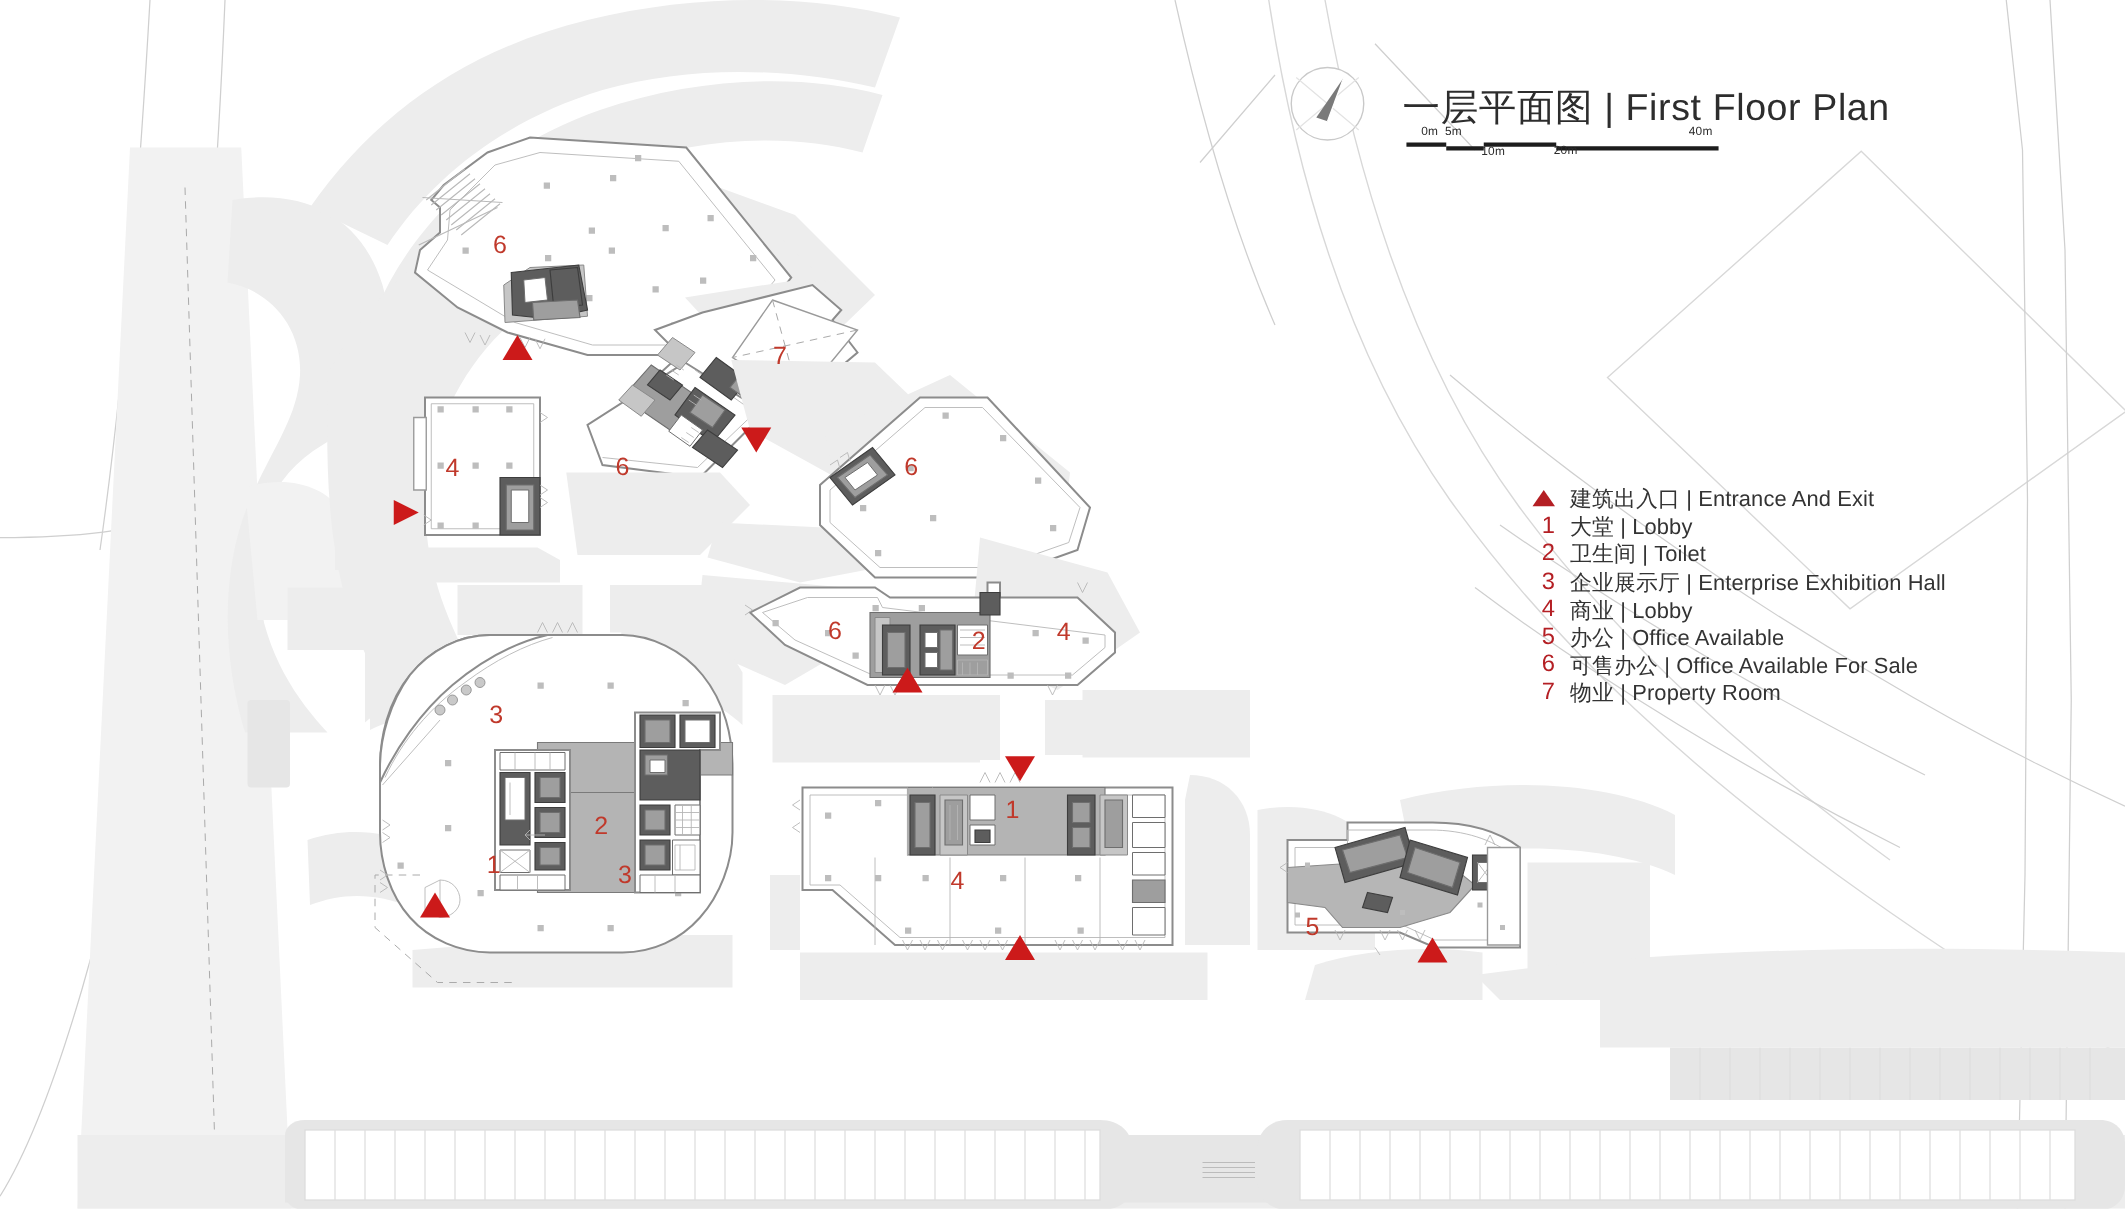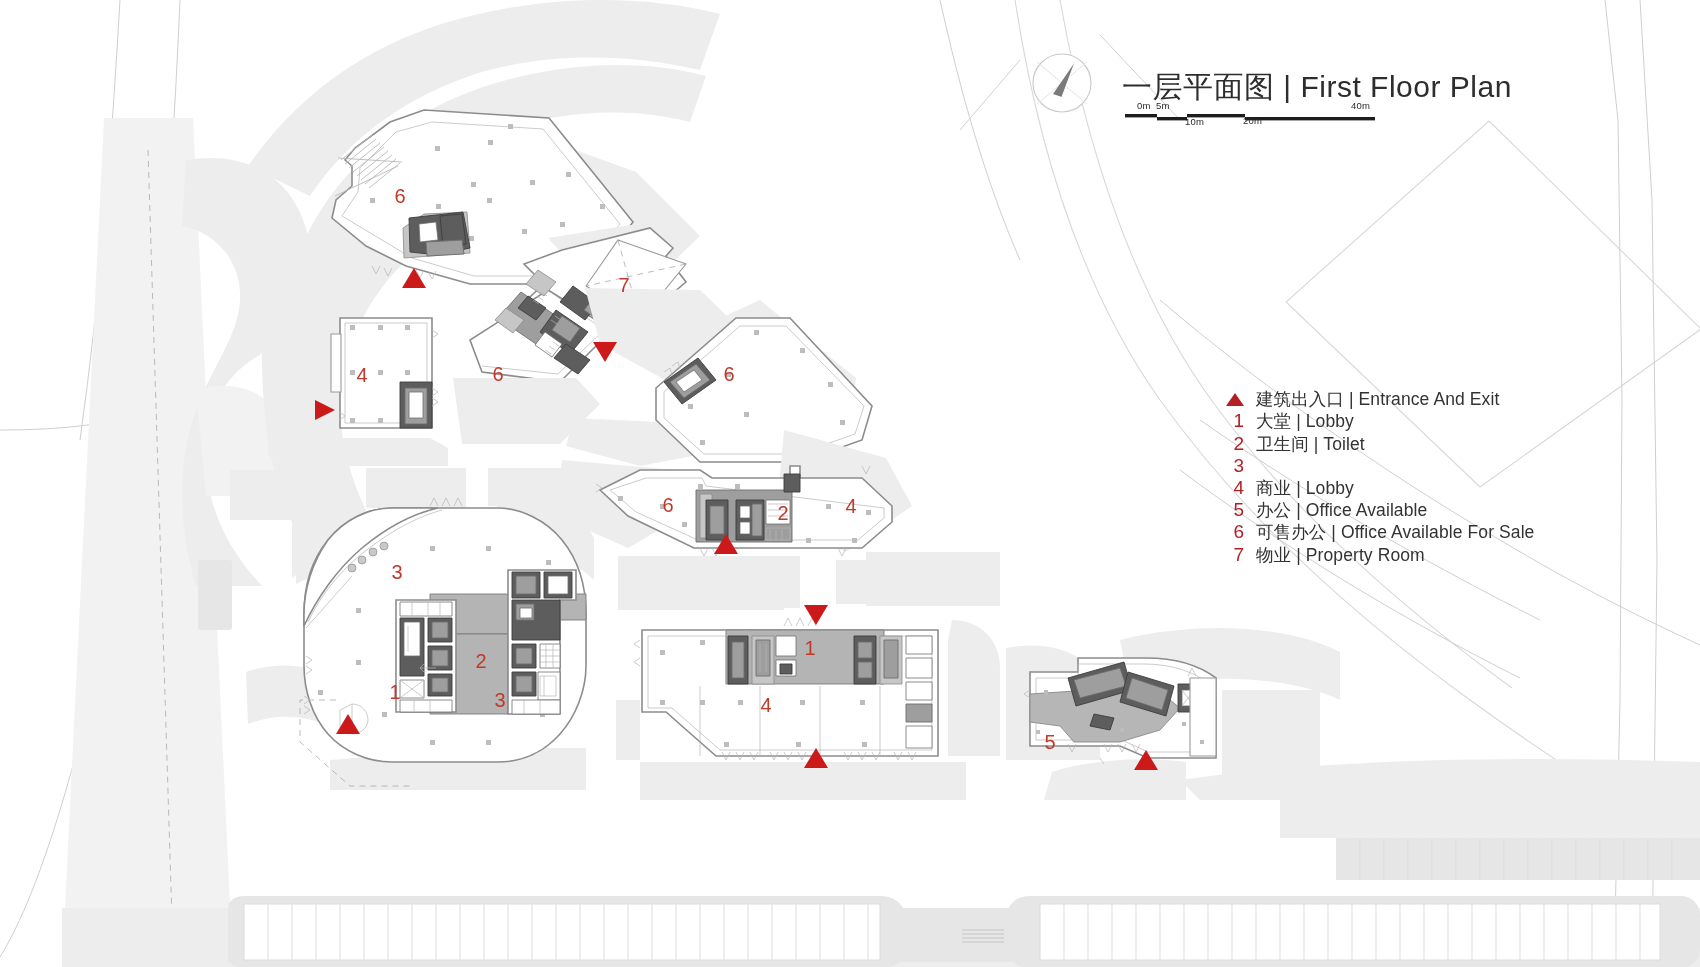--- a/index.html
+++ b/index.html
@@ -20,21 +20,21 @@
   }
   .scalebar{position:absolute;left:1125px;top:100px;width:250px;height:26px;}
   .scale-lbl{
     position:absolute;font-size:9.5px;color:#2b2b2b;letter-spacing:.2px;
     white-space:nowrap;
   }
 
   
   .legend{position:absolute;left:1214px;top:388px;width:470px;}
   .legend-row{
-    display:flex;align-items:flex-end;height:22.2px;white-space:nowrap;
+    display:flex;align-items:center;height:22.2px;white-space:nowrap;
   }
   .legend-key{
     width:30px;text-align:right;margin-right:12px;flex:0 0 30px;
     color:#b41f24;font-size:19px;line-height:22px;
   }
   .legend-key.tri{position:relative;top:-1px;}
   .legend-label{
     font-size:17.5px;color:#333333;line-height:22px;letter-spacing:.1px;
   }
   .tri-glyph{
@@ -587,20 +587,21 @@
       <div class="legend-row">
         <div class="legend-key">1</div>
         <div class="legend-label">大堂 | Lobby</div>
       </div>
       <div class="legend-row">
         <div class="legend-key">2</div>
         <div class="legend-label">卫生间 | Toilet</div>
       </div>
       <div class="legend-row">
         <div class="legend-key">3</div>
+        <div class="legend-label">企业展示厅 | Enterprise Exhibition Hall</div>
       </div>
       <div class="legend-row">
         <div class="legend-key">4</div>
         <div class="legend-label">商业 | Lobby</div>
       </div>
       <div class="legend-row">
         <div class="legend-key">5</div>
         <div class="legend-label">办公 | Office Available</div>
       </div>
       <div class="legend-row">

